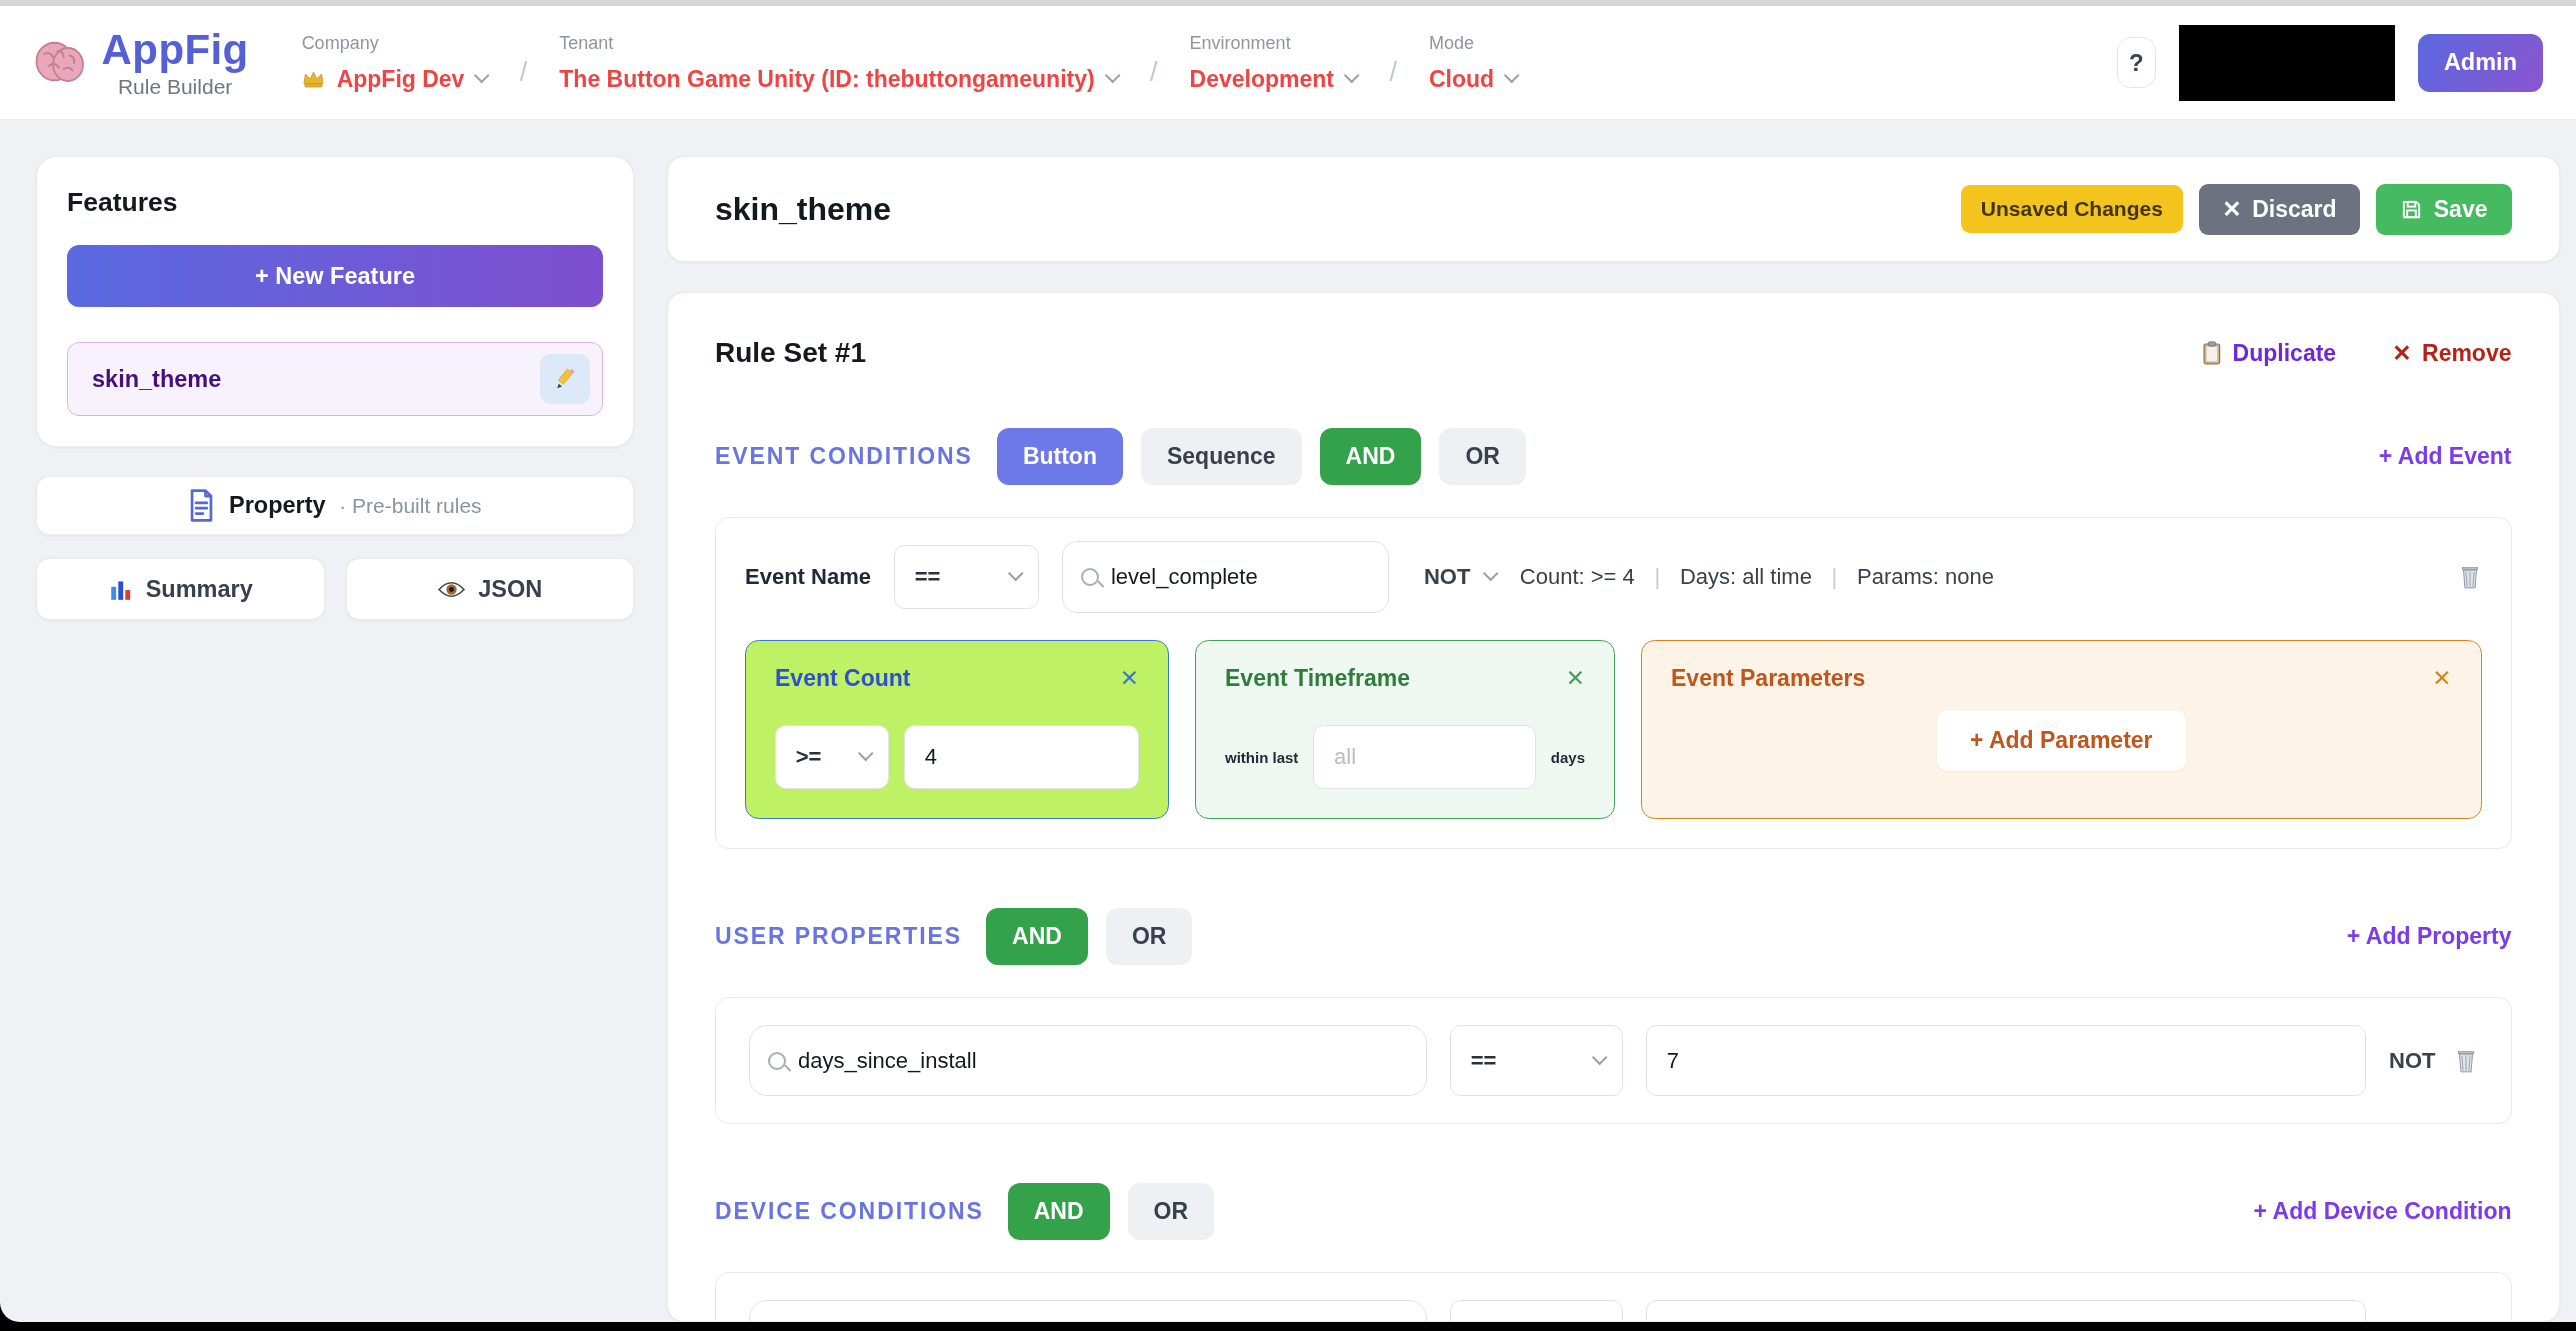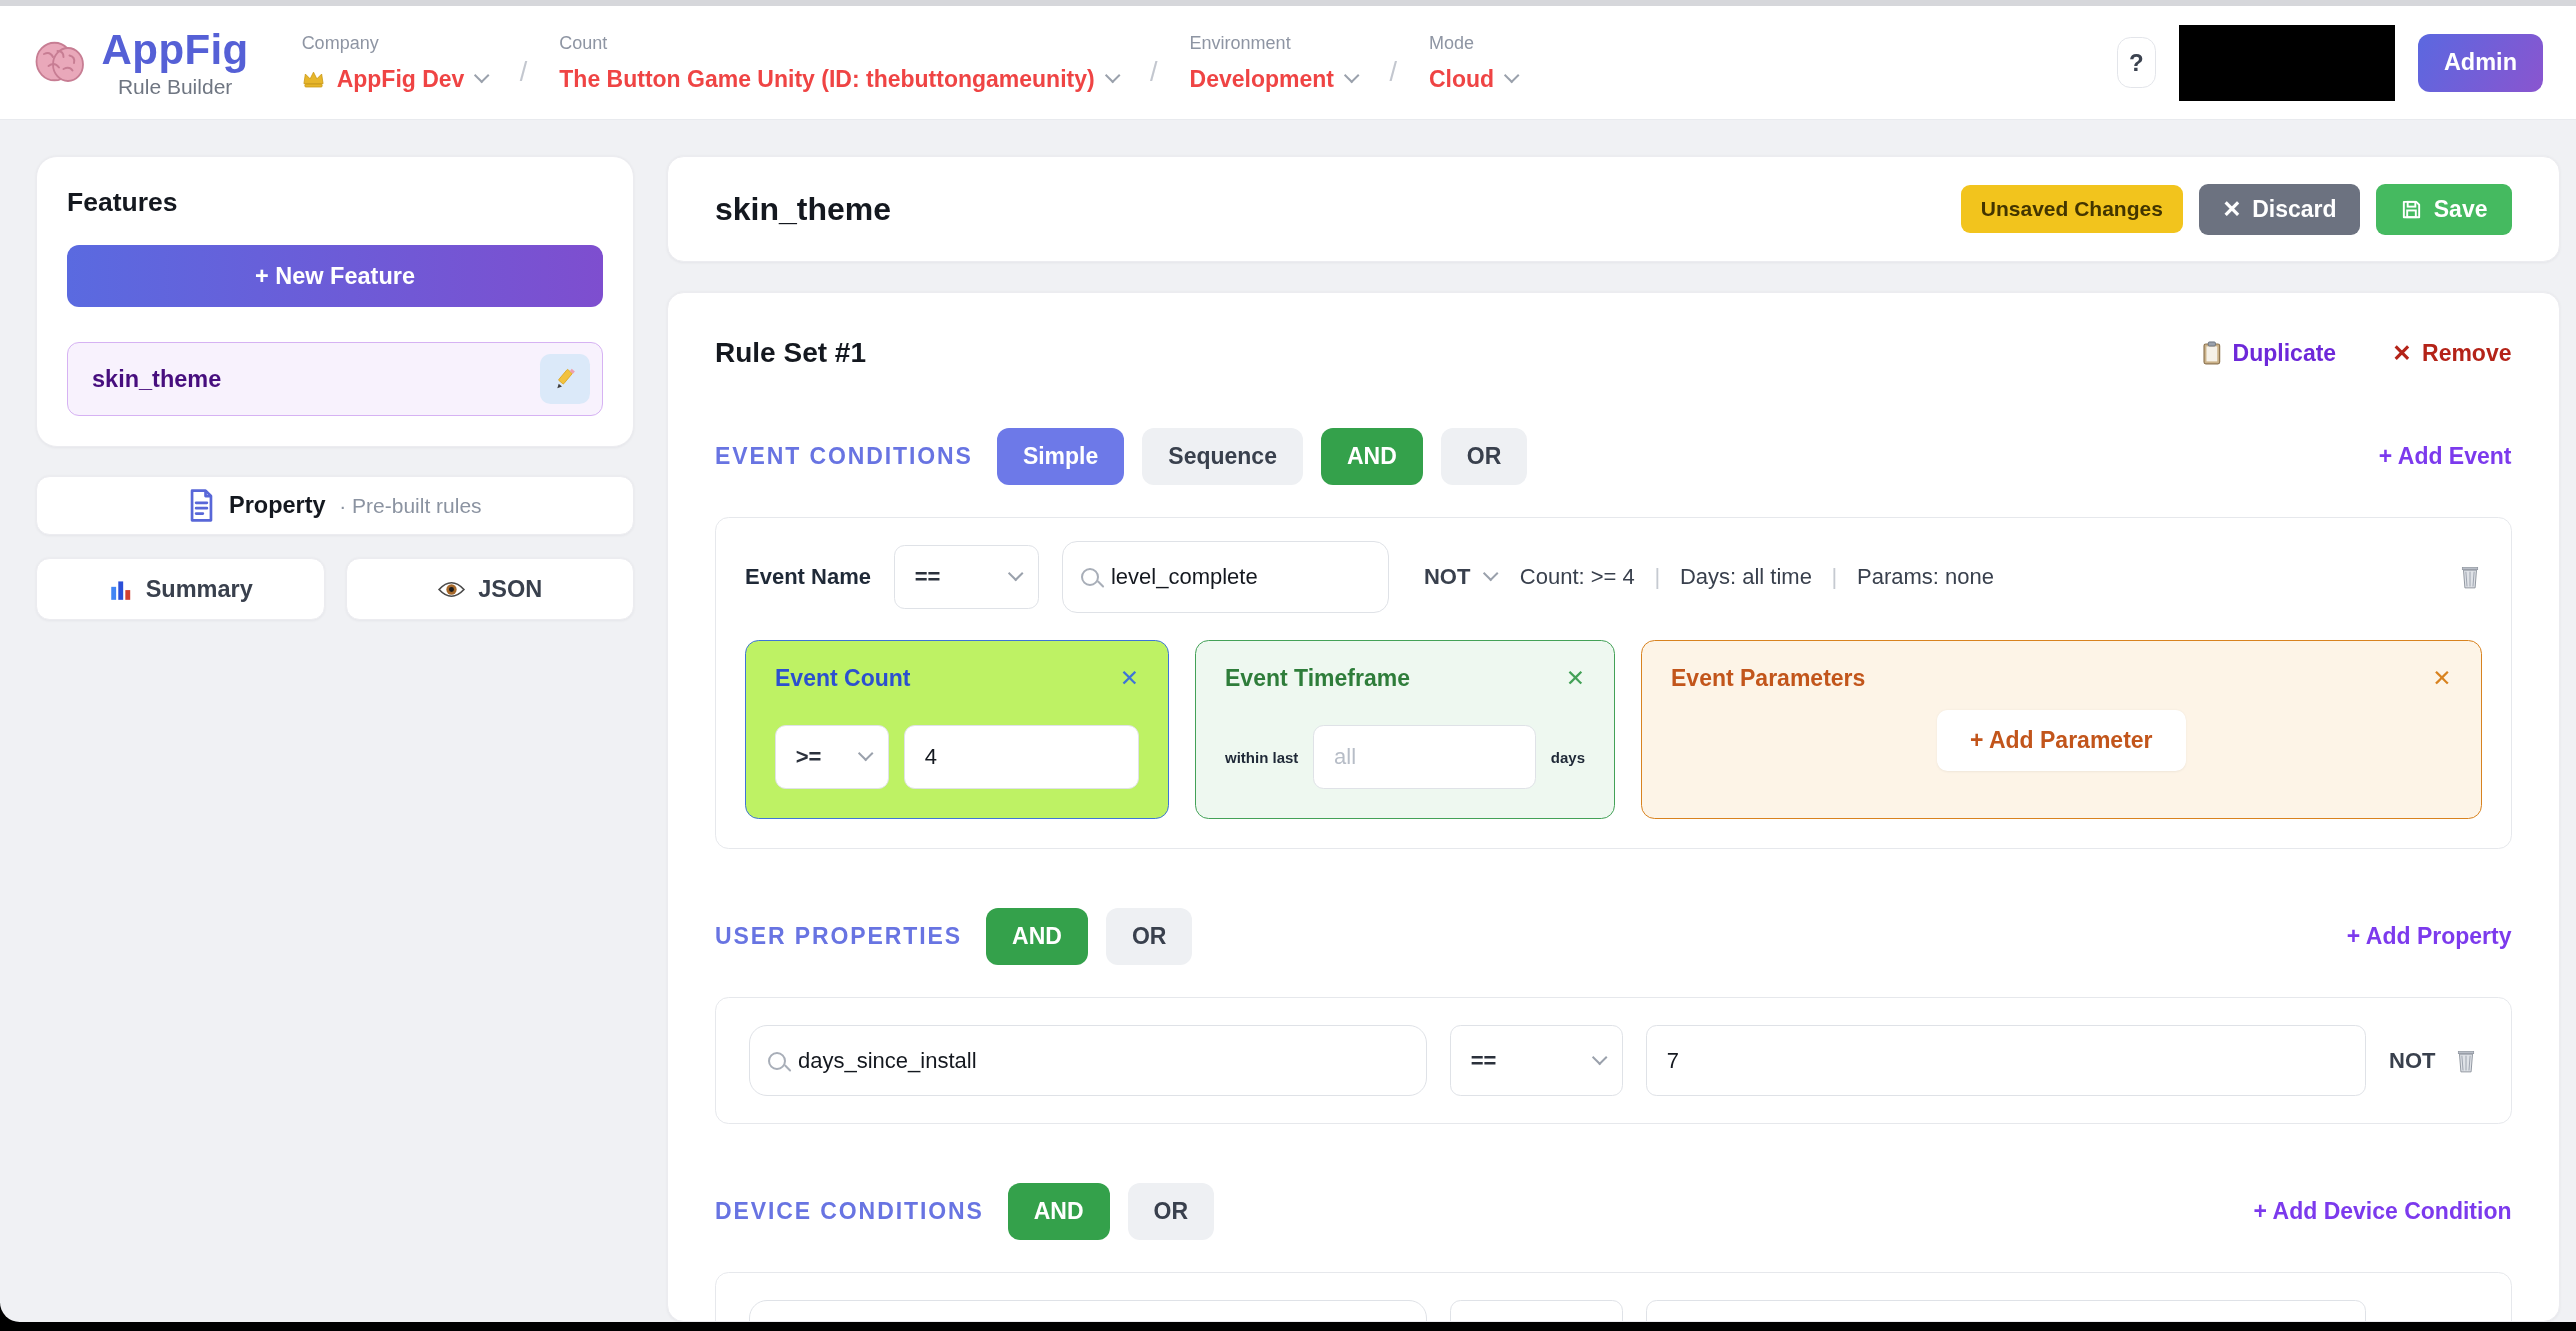--- a/index.html
+++ b/index.html
@@ -133,21 +133,21 @@
           <svg class="icon" width="23" height="19.7" viewBox="0 0 24 20">
             <path d="M2 15 L3.5 5 L8.5 10 L12 3 L15.5 10 L20.5 5 L22 15 Z" fill="#e7b62b" stroke="#c89612" stroke-width="0.8"></path>
             <rect x="3" y="15.5" width="18" height="3" rx="1" fill="#e7b62b" stroke="#c89612" stroke-width="0.8"></rect>
           </svg>
           <span>AppFig Dev</span>
           <span class="chev"></span>
         </div>
       </div>
       <div class="crumb-sep">/</div>
       <div class="crumb">
-        <div class="crumb-label">Count</div>
+        <div class="crumb-label">Tenant</div>
         <div class="crumb-value">
           <span>The Button Game Unity (ID: thebuttongameunity)</span>
           <span class="chev"></span>
         </div>
       </div>
       <div class="crumb-sep">/</div>
       <div class="crumb">
         <div class="crumb-label">Environment</div>
         <div class="crumb-value">
           <span>Development</span>
@@ -254,21 +254,21 @@
             </div>
             <div class="link-remove">
               <span>✕</span>
               <span>Remove</span>
             </div>
           </div>
         </div>
 
         <div class="section-row">
           <div class="section-heading">EVENT CONDITIONS</div>
-          <div class="pill indigo">Simple</div>
+          <div class="pill indigo">Button</div>
           <div class="pill">Sequence</div>
           <div class="pill green">AND</div>
           <div class="pill">OR</div>
           <div class="add-link">+ Add Event</div>
         </div>
 
         <div class="cond-card">
           <div class="flex-row" style="gap:23px;">
             <div class="field-label">Event Name</div>
             <div class="selectbox" style="width:145px;">

